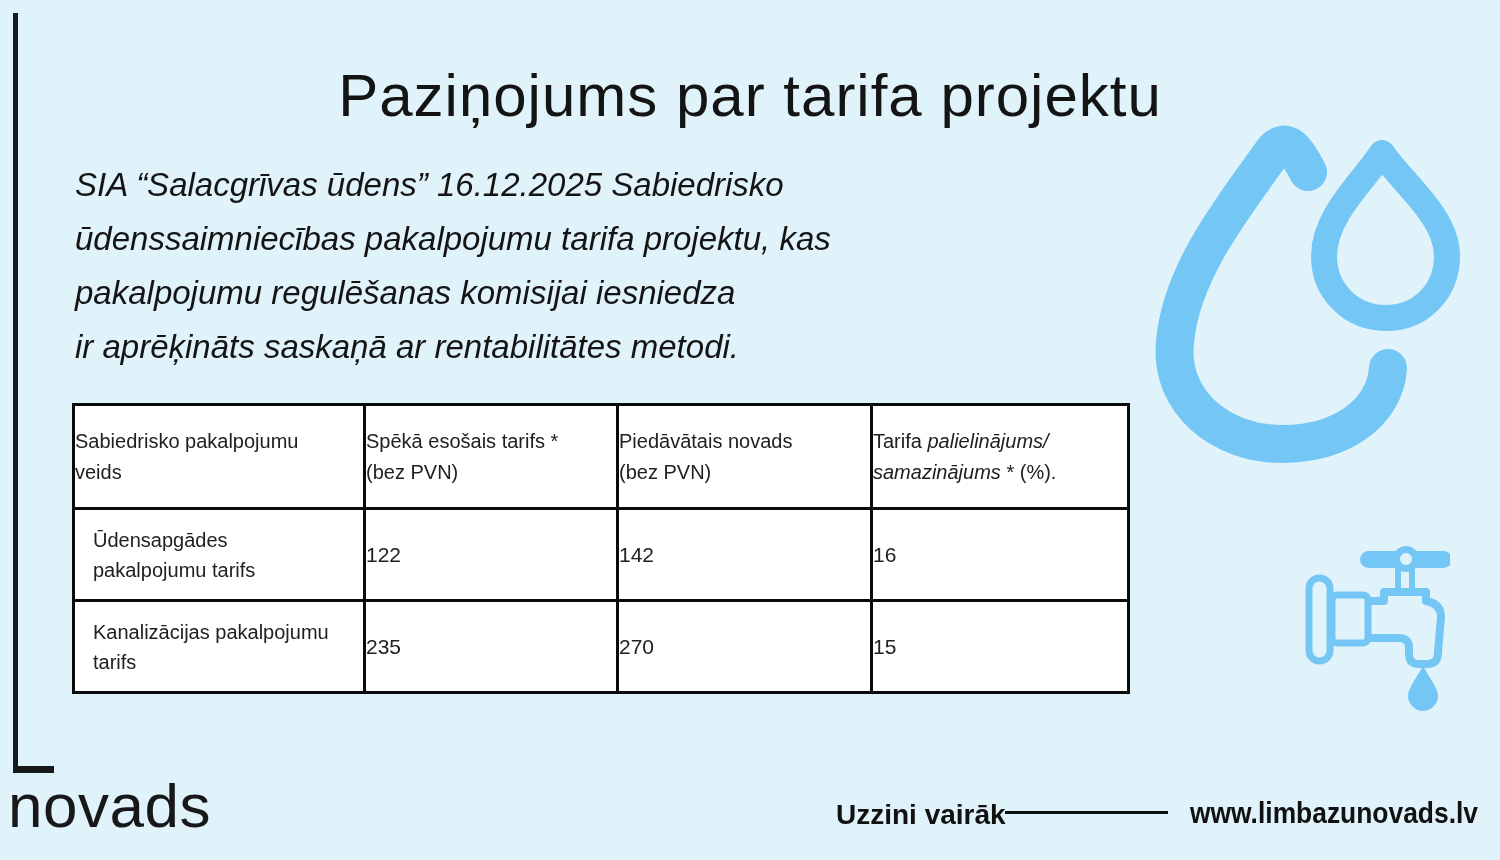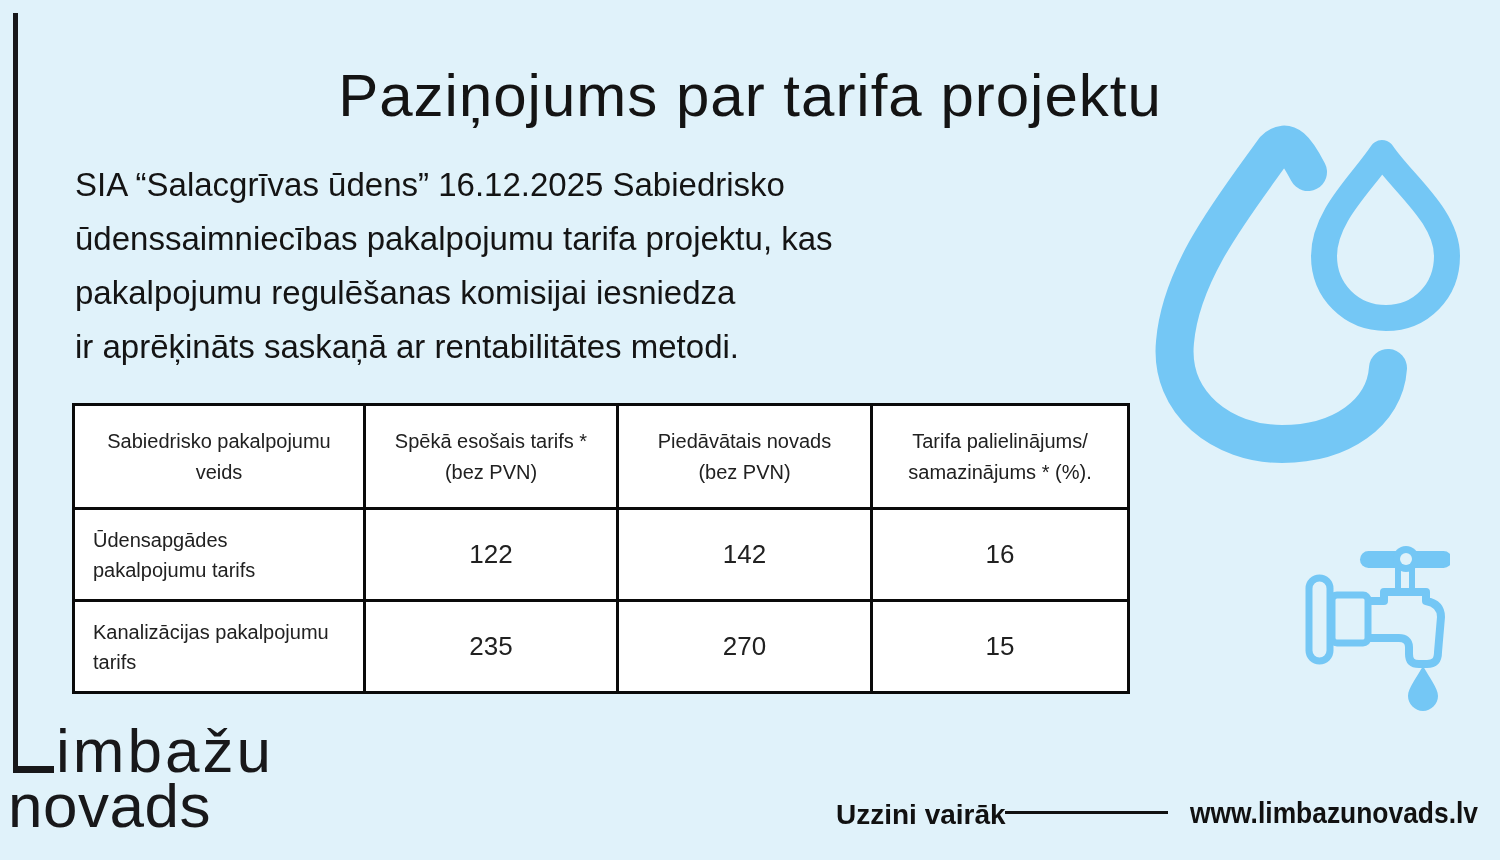--- a/index.html
+++ b/index.html
@@ -9,39 +9,39 @@
   }
   
   .l-vert{position:absolute;left:13px;top:13px;width:5px;height:754px;background:#18181a;}
   .l-foot{position:absolute;left:13px;top:766px;width:41px;height:7px;background:#18181a;}
   
   .title{
     position:absolute;left:0;top:26px;width:100%;text-align:center;
     font-size:60px;line-height:60px;font-weight:500;letter-spacing:1px;color:#141414;
   }
   
-  .intro{position:absolute;left:75px;top:158px;font-size:33px;color:#141414;}
+  .intro{position:absolute;left:75px;top:158px;font-size:33px;color:#141414;font-style:italic;}
   .intro .line{height:54px;line-height:54px;white-space:nowrap;}
   
   table.tariff{
     position:absolute;left:72px;top:403px;width:1055px;table-layout:fixed;
     border-collapse:collapse;background:#ffffff;
     font-size:20px;color:#212121;
   }
   table.tariff th,table.tariff td{
     border:3px solid #0a0a0a;background:#ffffff;vertical-align:middle;
-    text-align:center;font-weight:normal;padding:0;
+    text-align:left;font-weight:normal;padding:0;
   }
   table.tariff tr.hrow{height:104px;}
   table.tariff tr.drow{height:92px;}
   table.tariff .hline{line-height:31px;}
   table.tariff td.label{text-align:left;padding-left:18px;padding-right:24px;}
   table.tariff td.label .lline{line-height:30px;}
-  table.tariff td.num{font-size:26px;}
-  .it{}
+  table.tariff td.num{font-size:21px;}
+  .it{font-style:italic;}
   
   .logo-line1{position:absolute;left:56px;top:720px;font-size:62px;line-height:62px;letter-spacing:3px;color:#18181a;}
   .logo-line2{position:absolute;left:8px;top:775px;font-size:62px;line-height:62px;letter-spacing:0.5px;color:#18181a;}
   .cta{position:absolute;left:836px;top:803px;font-size:28px;line-height:24px;font-weight:bold;color:#111;}
   .cta-line{position:absolute;left:1005px;top:811px;width:163px;height:3px;background:#111;}
   .url{
     position:absolute;left:1190px;top:798px;font-size:30px;line-height:30px;font-weight:bold;color:#111;
     transform:scaleX(0.88);transform-origin:left top;white-space:nowrap;
   }
   .icon{position:absolute;}
@@ -121,20 +121,19 @@
     <rect x="1309" y="578" width="21" height="83" rx="10.5" stroke="#74c7f5" stroke-width="7"></rect>
     <rect x="1332" y="595" width="36" height="48" rx="5" stroke="#74c7f5" stroke-width="7"></rect>
     <path d="M1368 601 L1384 601 L1384 592 L1426 592 L1426 601 C1437 603 1441 609 1441 617 L1438 652 C1438 661 1434 664 1427 664 L1419 664 C1412 664 1409 661 1409 654 L1409 647 C1409 641 1405 638 1399 638 L1368 638" stroke="#74c7f5" stroke-width="8" stroke-linejoin="round"></path>
     <rect x="1398" y="567" width="14" height="25" stroke="#74c7f5" stroke-width="6"></rect>
     <rect x="1360" y="551" width="92" height="17" rx="8.5" fill="#74c7f5"></rect>
     <circle cx="1406" cy="559" r="13" fill="#74c7f5"></circle>
     <circle cx="1406" cy="559" r="6" fill="#e0f2fa"></circle>
     <path d="M1423 666 C1417 677 1408 688 1408 696 C1408 704 1415 711 1423 711 C1431 711 1438 704 1438 696 C1438 688 1429 677 1423 666 Z" fill="#74c7f5"></path>
   </svg>
 
-  <div class="logo-line1">imbažu</div>
   <div class="logo-line2">novads</div>
 
   <div class="cta">Uzzini vairāk</div>
   <div class="cta-line"></div>
   <div class="url">www.limbazunovads.lv</div>
 
 </div>
 
 </body></html>

